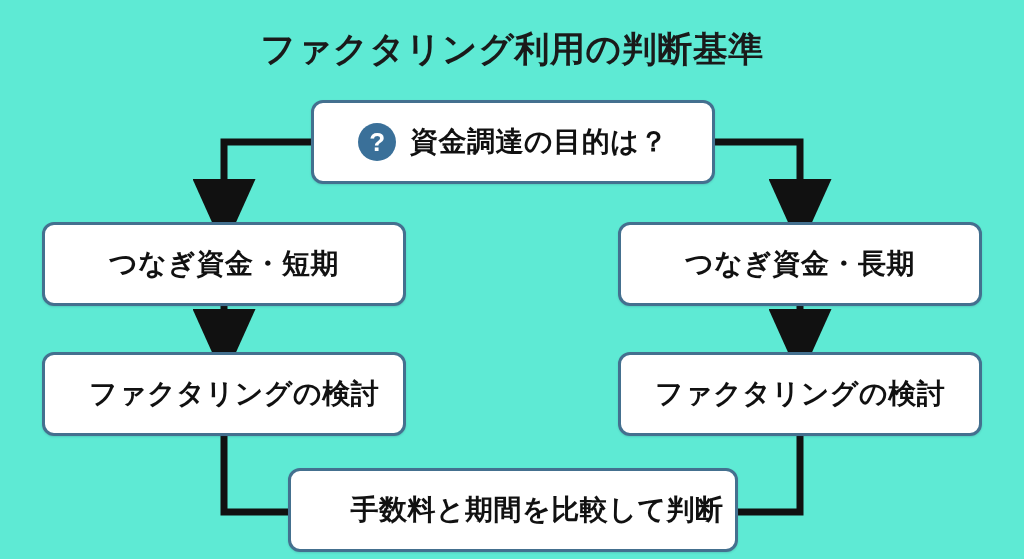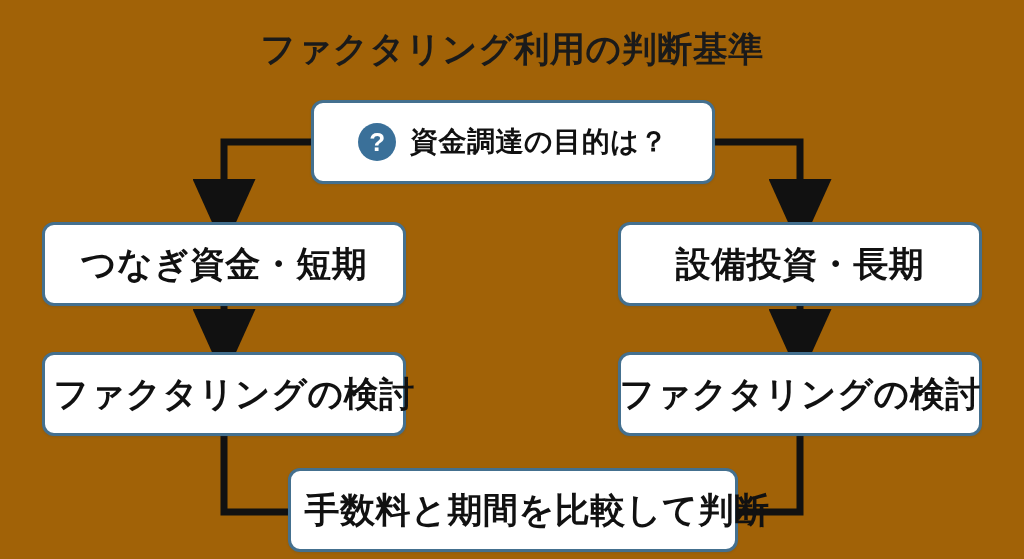--- a/index.html
+++ b/index.html
@@ -11,21 +11,21 @@
     width: 1024px;
     height: 559px;
     background: #eaeff4;
     font-family: "Liberation Sans", "DejaVu Sans", sans-serif;
     overflow: hidden;
   }
   #stage {
     position: relative;
     width: 1024px;
     height: 559px;
-    background: #a16207;
+    background: #5eead4;
   }
   #connector-layer {
     position: absolute;
     left: 0;
     top: 0;
     width: 1024px;
     height: 559px;
     pointer-events: none;
   }
   .diagram-title {
@@ -46,21 +46,21 @@
     background: #ffffff;
     border: 3px solid #44708f;
     border-radius: 12px;
     display: flex;
     align-items: center;
     justify-content: center;
     box-shadow: 0 1px 2px rgba(40,70,95,0.18);
     z-index: 2;
   }
   .node-label {
-    font-size: 35px;
+    font-size: 28px;
     font-weight: bold;
     color: #111111;
     letter-spacing: 0.5px;
     white-space: nowrap;
   }
   .node-decision .node-label {
     font-size: 28px;
     text-align: center;
   }
   .q-icon {
@@ -129,21 +129,21 @@
   <div class="node node-decision" id="node-decision">
     <span class="q-icon">?</span>
     <span class="node-label">資金調達の目的は？</span>
   </div>
 
   <div class="node" id="node-left-top">
     <span class="node-label">つなぎ資金・短期</span>
   </div>
 
   <div class="node" id="node-right-top">
-    <span class="node-label">設備投資・長期</span>
+    <span class="node-label">つなぎ資金・長期</span>
   </div>
 
   <div class="node" id="node-left-bottom">
     <span class="node-label">ファクタリングの検討</span>
   </div>
 
   <div class="node" id="node-right-bottom">
     <span class="node-label">ファクタリングの検討</span>
   </div>
 

